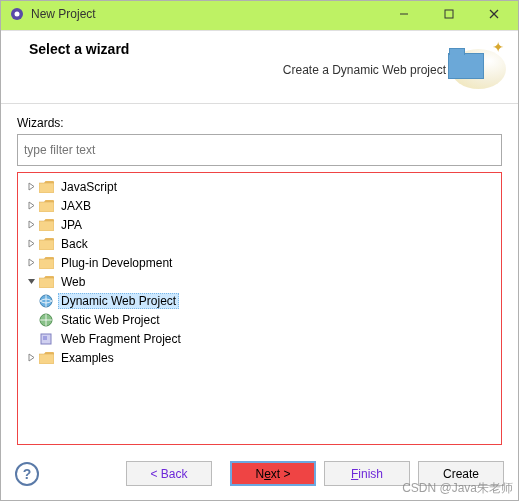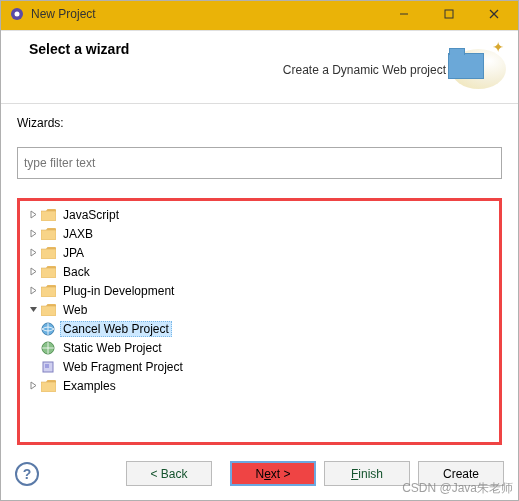--- a/index.html
+++ b/index.html
@@ -17,21 +17,21 @@
   background: #fff;
   border: 1px solid #b0b0b0;
   display: flex;
   flex-direction: column;
 }
 .titlebar {
   height: 30px;
   display: flex;
   align-items: center;
   padding: 0 2px 3px 8px;
-  background: #eab308;
+  background: #bef264;
   border-bottom: 1px solid #e0e0e0;
 }
 .titlebar .icon { width: 16px; height: 16px; margin-right: 6px; }
 .titlebar .title { flex: 1; font-size: 12px; color: #333; }
 .win-btns { display: flex; }
 .win-btn {
   width: 45px; height: 29px;
   display: flex; align-items: center; justify-content: center;
   color: #333;
 }
@@ -65,35 +65,34 @@
   background:#6ba8d8; border:1px solid #5090c0; border-bottom:none;
 }
 .banner .art .star {
   position:absolute; right:2px; top:-2px; color:#d8a830; font-size:14px;
 }
 .content {
   flex:1;
   padding: 12px 16px 6px 16px;
   display:flex; flex-direction:column;
   overflow:hidden;
-  gap:13px;
 }
 .label { font-size:12px; color:#000; margin-bottom:4px; }
 .filter {
   width:100%; height:32px;
   border:1px solid #aaa;
   padding:2px 6px;
   font-size:12px;
   color:#888;
   outline:none;
 }
 .tree-box {
   margin-top:6px;
   flex:1;
-  border:3px solid #ef4444;
+  border:1px solid #ef4444;
   overflow:auto;
   padding:4px 2px;
 }
 .tree { list-style:none; }
 .tree li {
   display:flex; align-items:center;
   height:19px;
   padding-left:4px;
   font-size:12px; color:#000;
   white-space:nowrap;
@@ -133,21 +132,21 @@
   margin-right:auto;
 }
 .btn {
   min-width:86px; height:25px;
   border:1px solid #bbb;
   background:#f3f3f3;
   font-size:12px;
   display:flex; align-items:center; justify-content:center;
   padding:0 10px;
 }
-.btn.disabled { color:#14532d; }
+.btn.disabled { color:#6d28d9; }
 .btn.primary { border:2px solid #6ca8e0; background:#ef4444; color:#000;margin-left:10px; }
 .ul { text-decoration:underline; }
 .watermark {
   position:absolute; right:6px; bottom:4px;
   font-size:12px; color:rgba(120,120,120,0.7);
   pointer-events:none;
 }
 </style>
 </head>
 <body>
@@ -284,21 +283,21 @@
             <span class="lbl">Web</span>
           </li>
           <li class="indent2 selected">
             <span class="arrow blank"></span>
             <span class="leaf-ico">
               <svg width="14" height="14" viewBox="0 0 14 14">
                 <circle cx="7" cy="7" r="6" fill="#6ab0e0" stroke="#4080b0"></circle>
                 <path d="M1 7 Q7 3 13 7 M1 7 Q7 11 13 7 M7 1 L7 13" stroke="#fff" stroke-width="0.8" fill="none"></path>
               </svg>
             </span>
-            <span class="lbl">Cancel Web Project</span>
+            <span class="lbl">Dynamic Web Project</span>
           </li>
           <li class="indent2">
             <span class="arrow blank"></span>
             <span class="leaf-ico">
               <svg width="14" height="14" viewBox="0 0 14 14">
                 <circle cx="7" cy="7" r="6" fill="#88c088" stroke="#509050"></circle>
                 <path d="M1 7 L13 7 M7 1 L7 13" stroke="#fff" stroke-width="0.8"></path>
               </svg>
             </span>
             <span class="lbl">Static Web Project</span>

